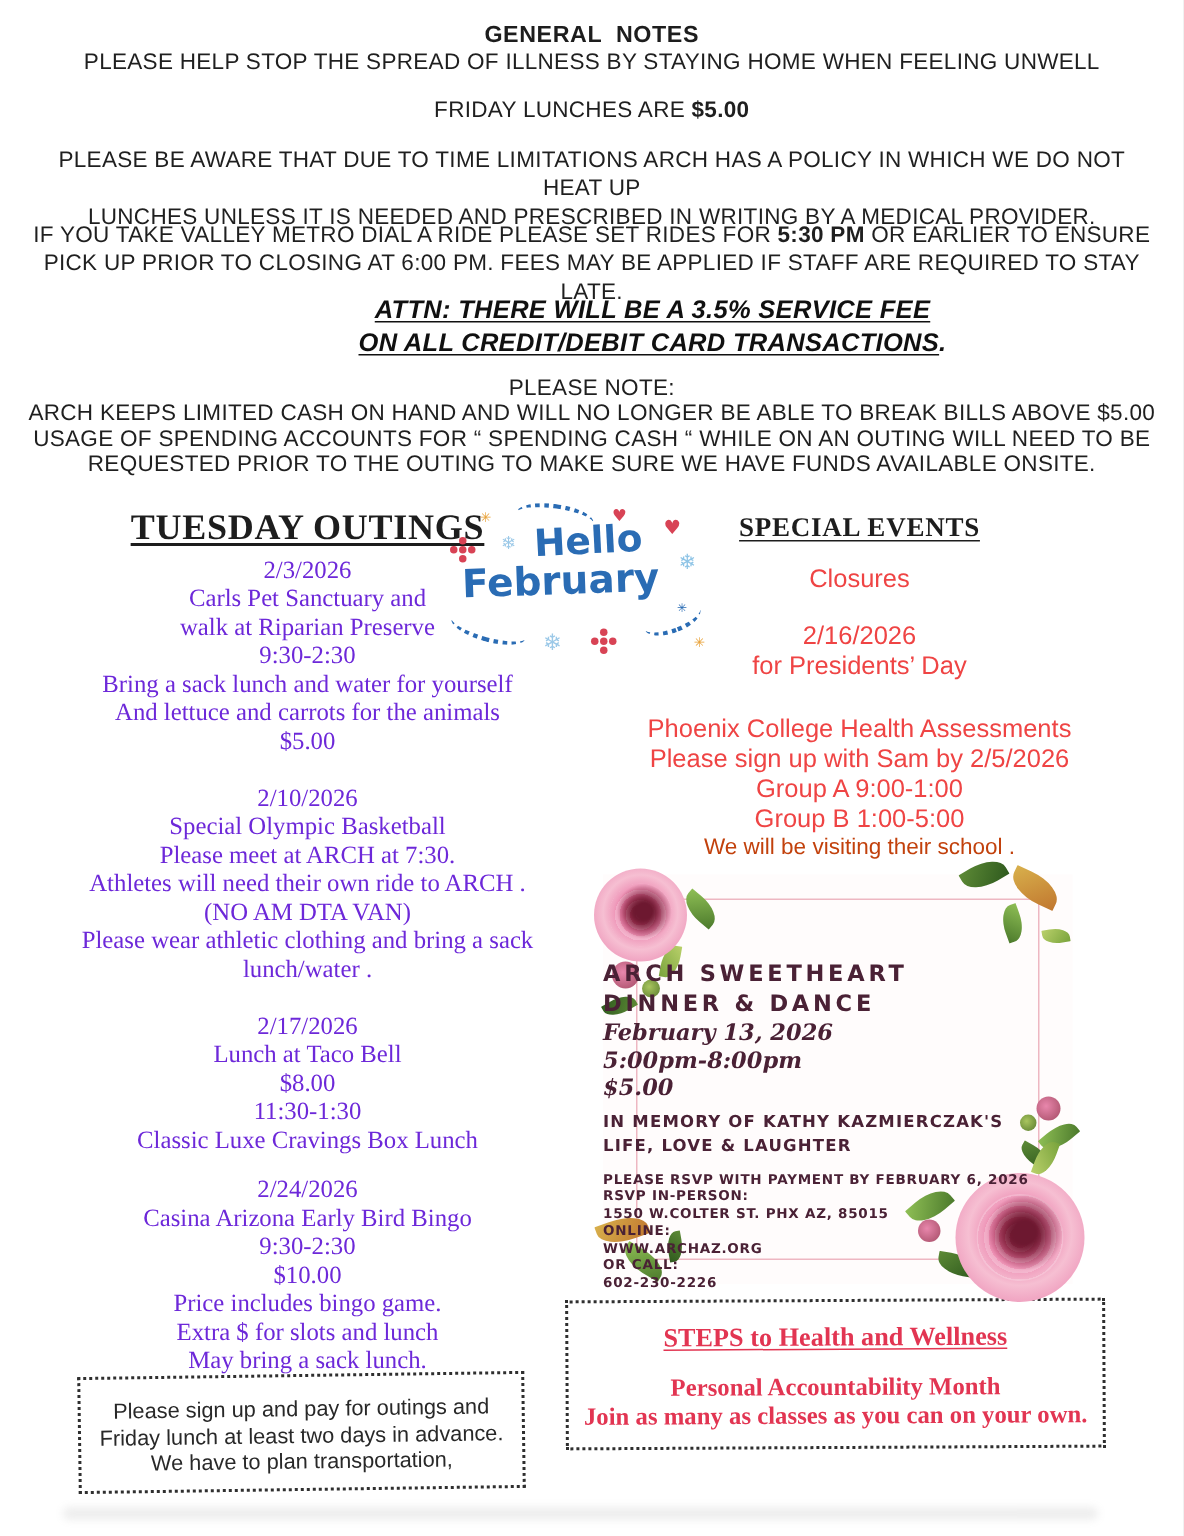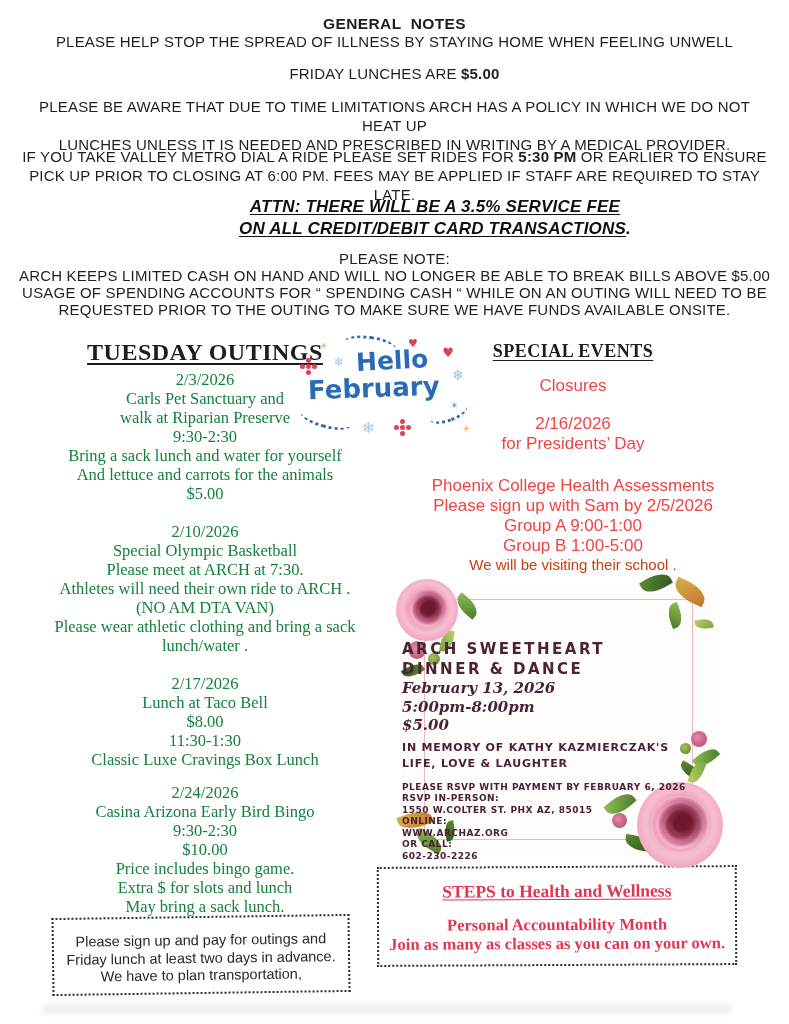--- a/index.html
+++ b/index.html
@@ -28,21 +28,21 @@
   .logo .dots{color:#7f9cd6;font-size:9px;font-weight:bold;}
   .logo .fifty{position:absolute;left:0;top:11px;width:100%;text-align:center;
     font-size:31px;font-weight:bold;color:#eecb83;-webkit-text-stroke:1.2px #2a4a9e;
     text-shadow:0 0 1px #2a4a9e;font-family:"DejaVu Serif",serif;}
   .logo .ribbon{position:absolute;left:19px;top:41px;width:46px;height:13px;background:#2646a0;
     border-radius:2px;color:#fff;font-size:4.6px;line-height:5.2px;text-align:center;
     font-weight:bold;padding-top:1.5px;box-sizing:border-box;}
   .logo .est{position:absolute;left:29px;top:57px;width:26px;height:8px;background:#cf9a40;
     border-radius:2px;color:#fff;font-size:4.4px;line-height:8px;text-align:center;font-weight:bold;}
   
-  .serifcol{font-family:"Liberation Serif",serif;color:#15803d;}
+  .serifcol{font-family:"Liberation Serif",serif;color:#6d28d9;}
   .colhead{font-size:24px;font-weight:bold;letter-spacing:.5px;text-decoration:underline;
     text-underline-offset:3px;font-family:"Liberation Serif",serif;}
   .outing{font-size:16.5px;line-height:19px;margin-bottom:19px;}
   .sans17{font-size:17px;line-height:20px;color:#ef4444;}
   
   .hello{left:304px;top:344px;width:156px;height:84px;font-family:"DejaVu Sans",sans-serif;}
   .hello .w1{position:absolute;left:52px;top:2px;font-size:25px;font-weight:bold;color:#2a6cb4;transform:rotate(-3deg);}
   .hello .w2{position:absolute;left:4px;top:29px;font-size:26px;font-weight:bold;color:#2a6cb4;transform:rotate(-2deg);}
   .glyph{position:absolute;line-height:1;}
   .dotflower{position:absolute;width:5px;height:5px;border-radius:50%;background:#d84355;

